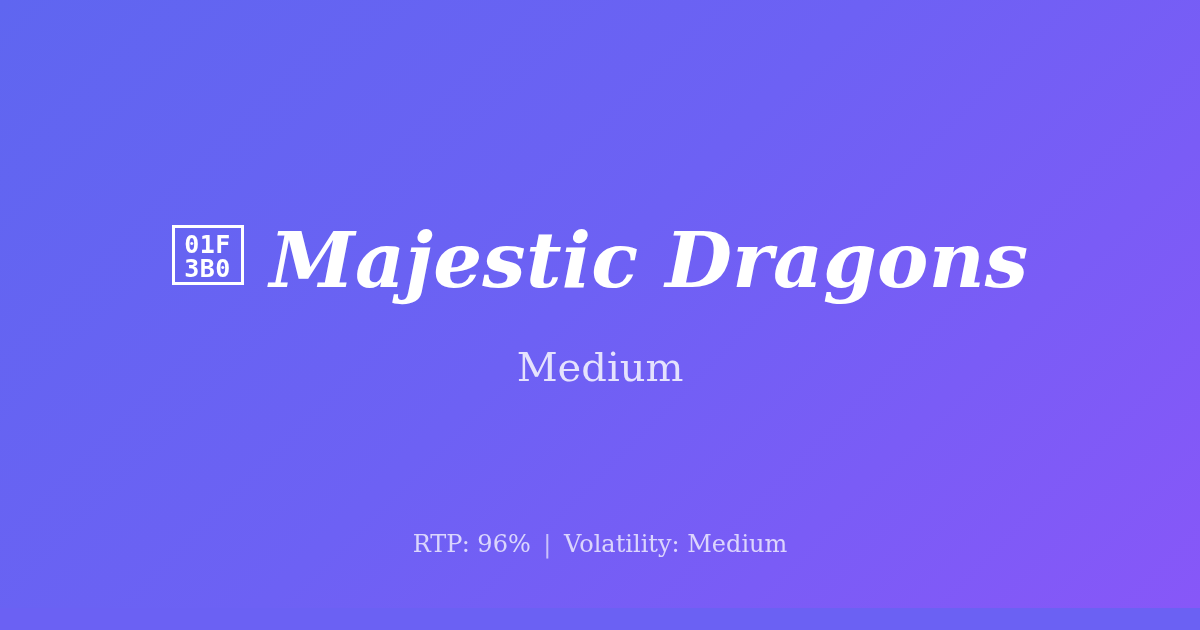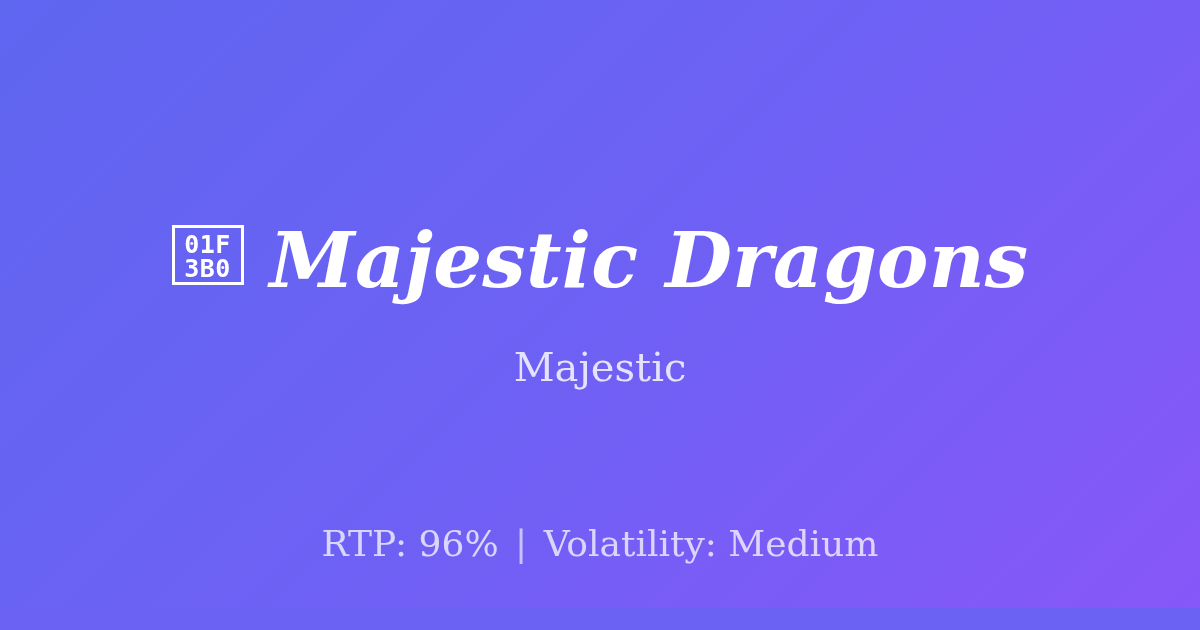--- a/index.html
+++ b/index.html
@@ -97,21 +97,21 @@
 
   
   .meta {
     position: absolute;
     left: 0;
     right: 0;
     top: 528px;
     text-align: center;
     font-family: "DejaVu Serif", "Liberation Serif", serif;
     font-weight: normal;
-    font-size: 36px;
+    font-size: 24px;
     line-height: 32px;
     color: rgba(255, 255, 255, 0.74);
     white-space: nowrap;
   }
 
   .meta-sep {
     padding: 0 5px;
     color: rgba(255, 255, 255, 0.62);
   }
 </style>
@@ -128,21 +128,21 @@
         <span class="tofu-hex">
           <span>01F</span>
           <span>3B0</span>
         </span>
       </span>
 
       <h1 class="page-title">Majestic Dragons</h1>
 
     </div>
 
-    <p class="subtitle">Majestic</p>
+    <p class="subtitle">Medium</p>
 
   </div>
 
   <div class="meta">
     <span>RTP: 96%</span>
     <span class="meta-sep">|</span>
     <span>Volatility: Medium</span>
   </div>
 
 </div>

